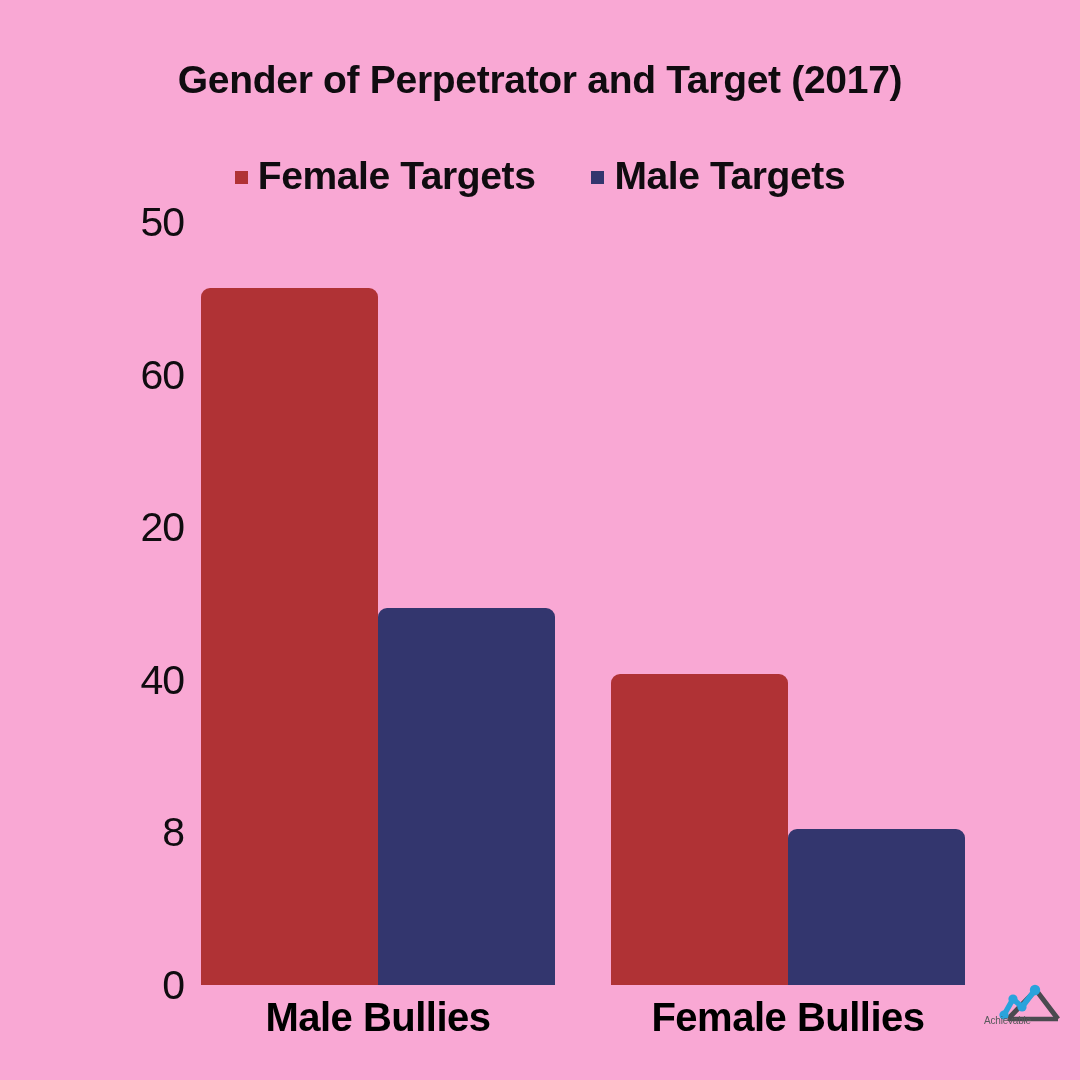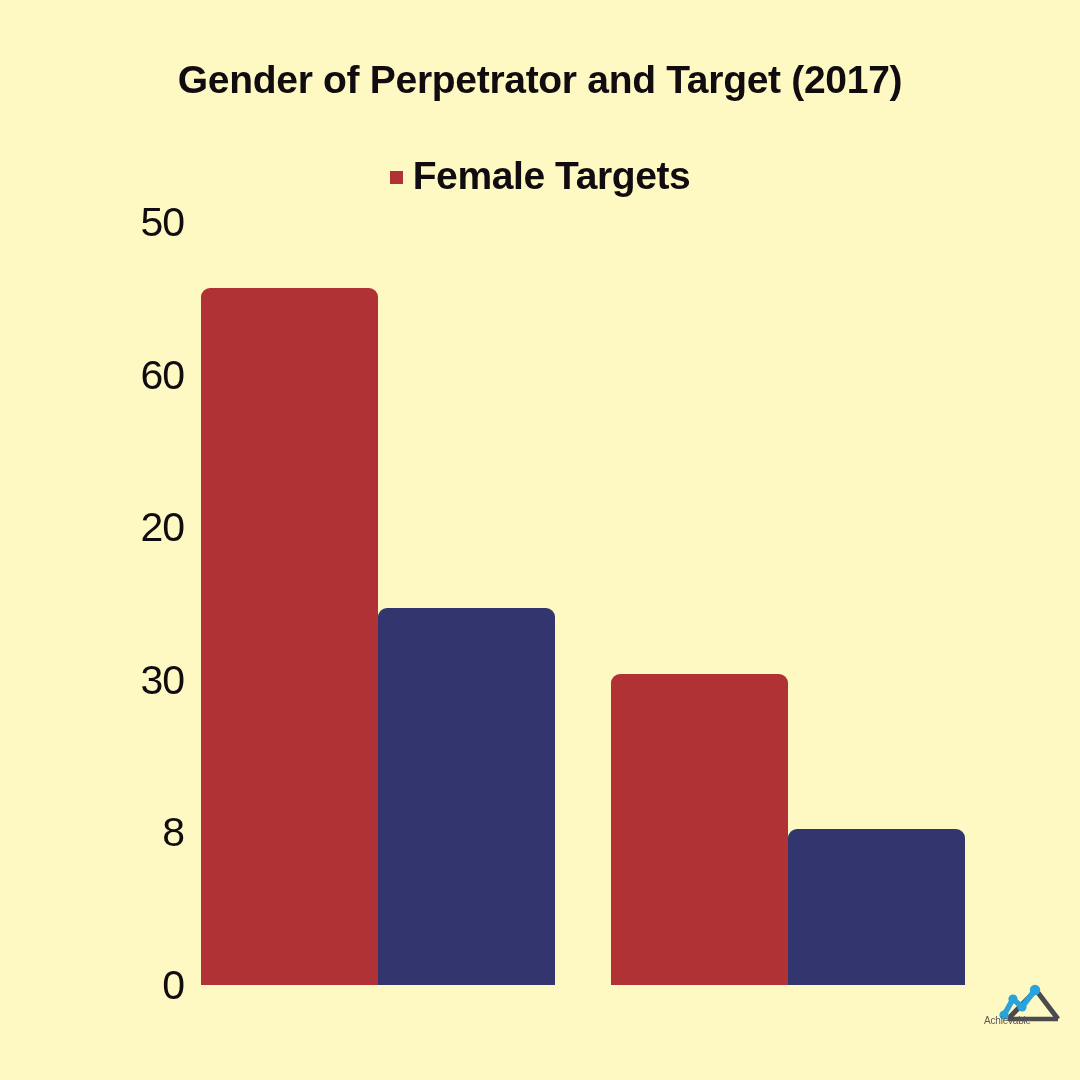--- a/index.html
+++ b/index.html
@@ -150,51 +150,59 @@
     width: 92px;
     font-size: 10px;
     font-weight: normal;
     color: #58595b;
     letter-spacing: -0.2px;
   }
 </style>
 </head>
 <body>
 
-<div id="chart-root" style="background: #fef9c3;">
+<div id="chart-root" style="background: #f9a8d4;">
 
   <div class="chart-title">Gender of Perpetrator and Target (2017)</div>
 
   <div class="legend">
     <div class="legend-item">
       <span class="legend-swatch" style="background: rgb(176, 50, 53);"></span>
       <span class="legend-label">Female Targets</span>
     </div>
+    <div class="legend-item">
+      <span class="legend-swatch" style="background: rgb(51, 54, 110);"></span>
+      <span class="legend-label">Male Targets</span>
+    </div>
   </div>
 
   <div class="y-axis">
       <div class="y-tick" style="top: 763px;">0</div>
       <div class="y-tick" style="top: 610.4px;">8</div>
-      <div class="y-tick" style="top: 457.8px;">30</div>
+      <div class="y-tick" style="top: 457.8px;">40</div>
       <div class="y-tick" style="top: 305.2px;">20</div>
       <div class="y-tick" style="top: 152.6px;">60</div>
       <div class="y-tick" style="top: 0px;">50</div>
     </div>
 
   <div class="plot-area">
     <div class="bar-group g0">
       <div class="bar s0" style="background: rgb(176, 50, 53); height: 91.4%;"></div>
       <div class="bar s1" style="background: rgb(51, 54, 110); height: 49.4%;"></div>
     </div>
     <div class="bar-group g1">
       <div class="bar s0" style="background: rgb(176, 50, 53); height: 40.8%;"></div>
       <div class="bar s1" style="background: rgb(51, 54, 110); height: 20.4%;"></div>
     </div>
   </div>
 
+  <div class="x-axis">
+    <div class="x-tick t0">Male Bullies</div>
+    <div class="x-tick t1">Female Bullies</div>
+  </div>
 
   <div class="logo">
     <svg width="92" height="44" viewBox="0 0 92 44">
       <polyline points="24,40 52,11 74,40" fill="none" stroke="#4a4a4f" stroke-width="5" stroke-linejoin="miter" stroke-linecap="butt"></polyline>
       <line x1="24" y1="40" x2="74" y2="40" stroke="#4a4a4f" stroke-width="4.5" stroke-linecap="butt"></line>
       <polyline points="20,36 29,20 38,28 51,11" fill="none" stroke="#29a3dc" stroke-width="5.5" stroke-linejoin="round" stroke-linecap="round"></polyline>
       <circle cx="20" cy="36" r="4.6" fill="#29a3dc"></circle>
       <circle cx="29" cy="20" r="4.6" fill="#29a3dc"></circle>
       <circle cx="38" cy="28" r="4.6" fill="#29a3dc"></circle>
       <circle cx="51" cy="11" r="5.2" fill="#29a3dc"></circle>

